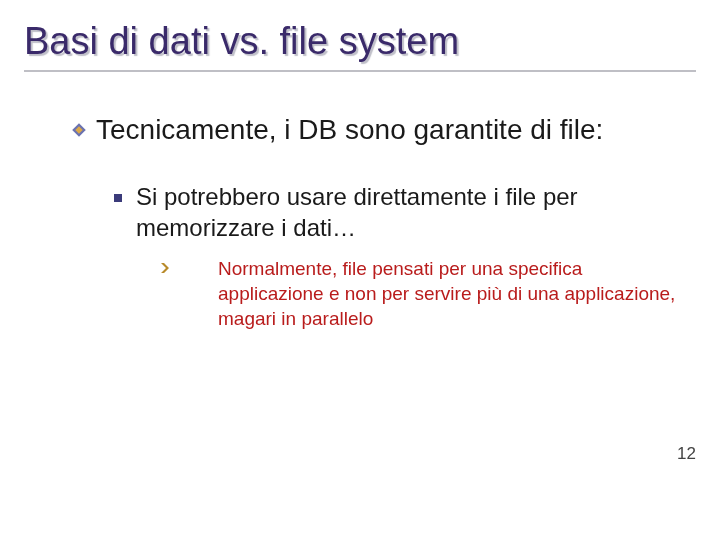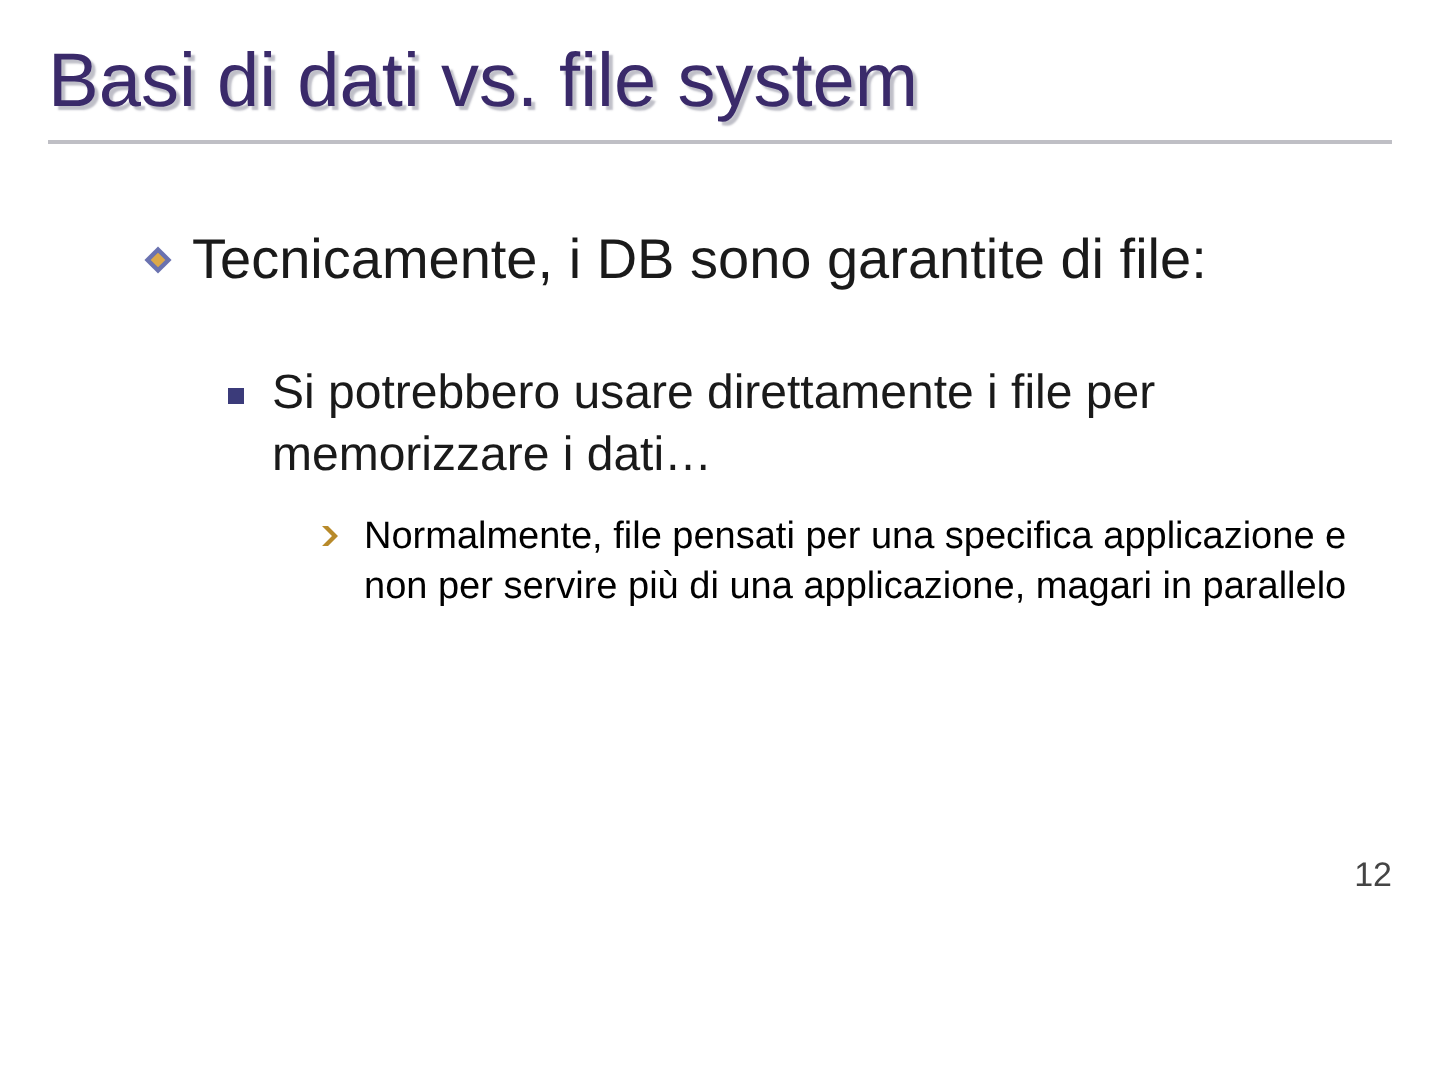--- a/index.html
+++ b/index.html
@@ -87,26 +87,27 @@
     margin-bottom: 4px;
   }
   .lvl3 .bullet {
     flex: 0 0 auto;
     margin-right: 10px;
     margin-top: 4px;
   }
   .lvl3 .text {
     font-size: 19px;
     line-height: 1.3;
-    color: #000000;
+    color: #b91c1c;
+    margin-left: 36px;
   }
   .page-number {
     position: absolute;
     right: 24px;
-    bottom: 20px;
+    bottom: 4px;
     font-size: 17px;
     color: #444;
   }
 </style>
 </head>
 <body>
 
 <div class="slide">
 
   <div class="title-block">

